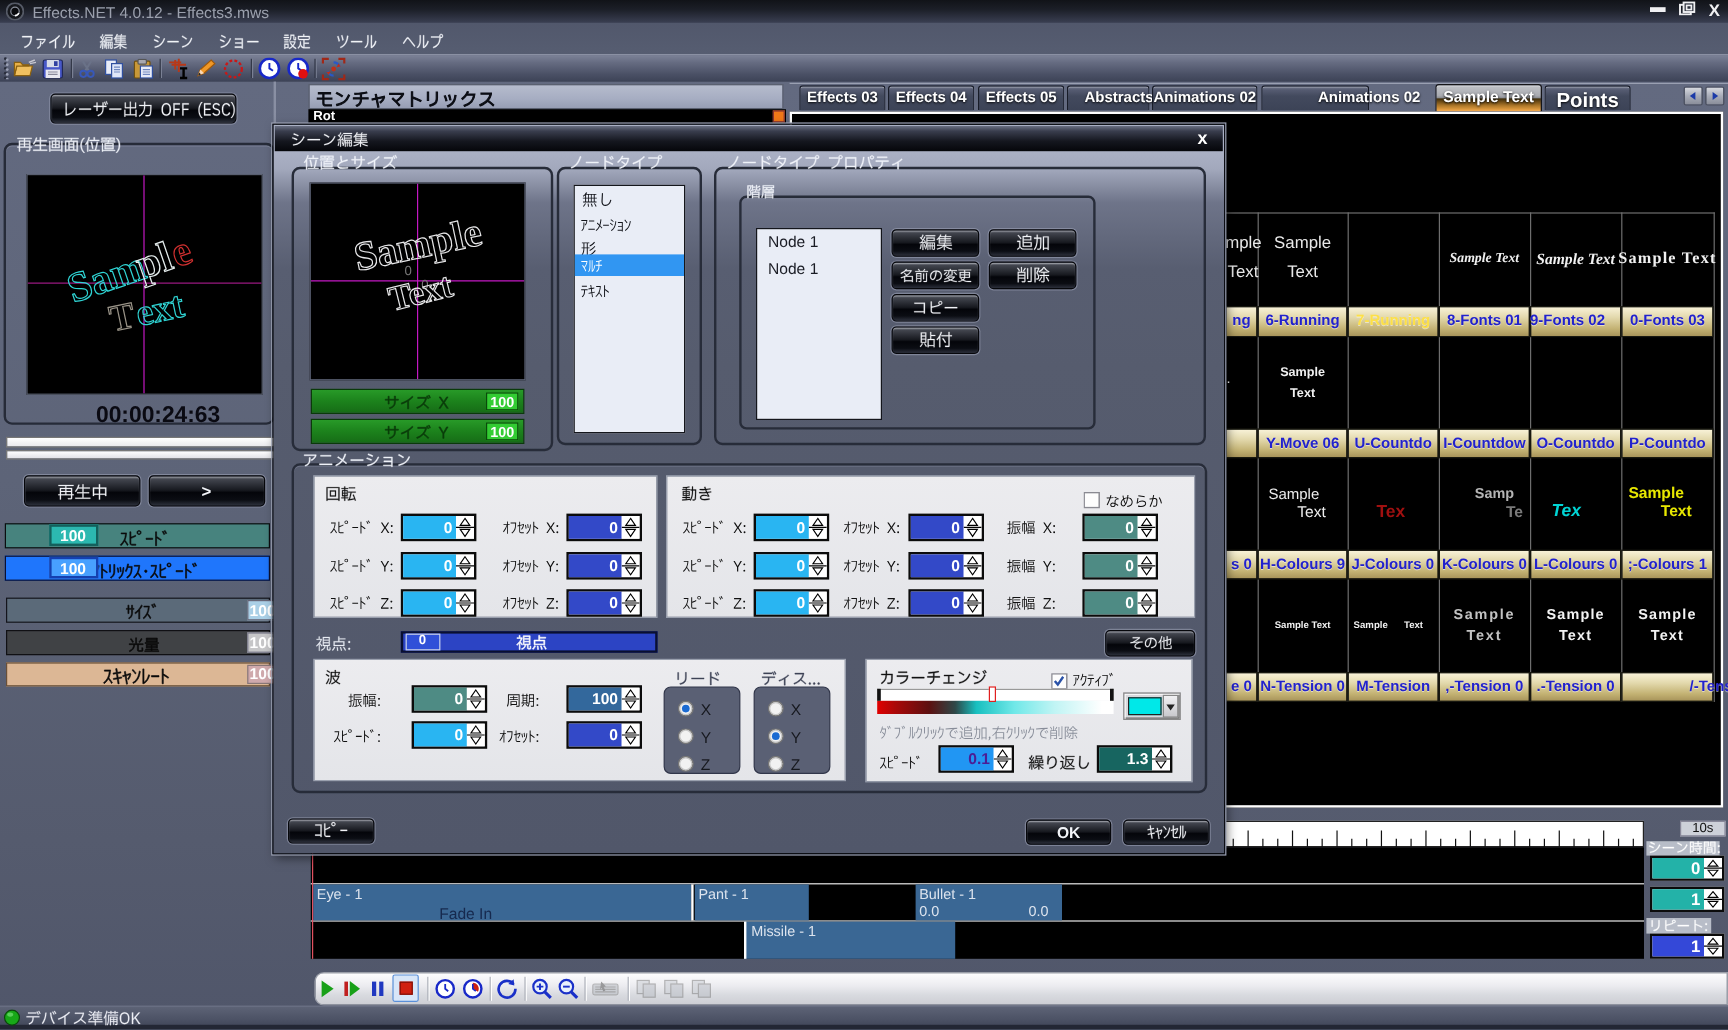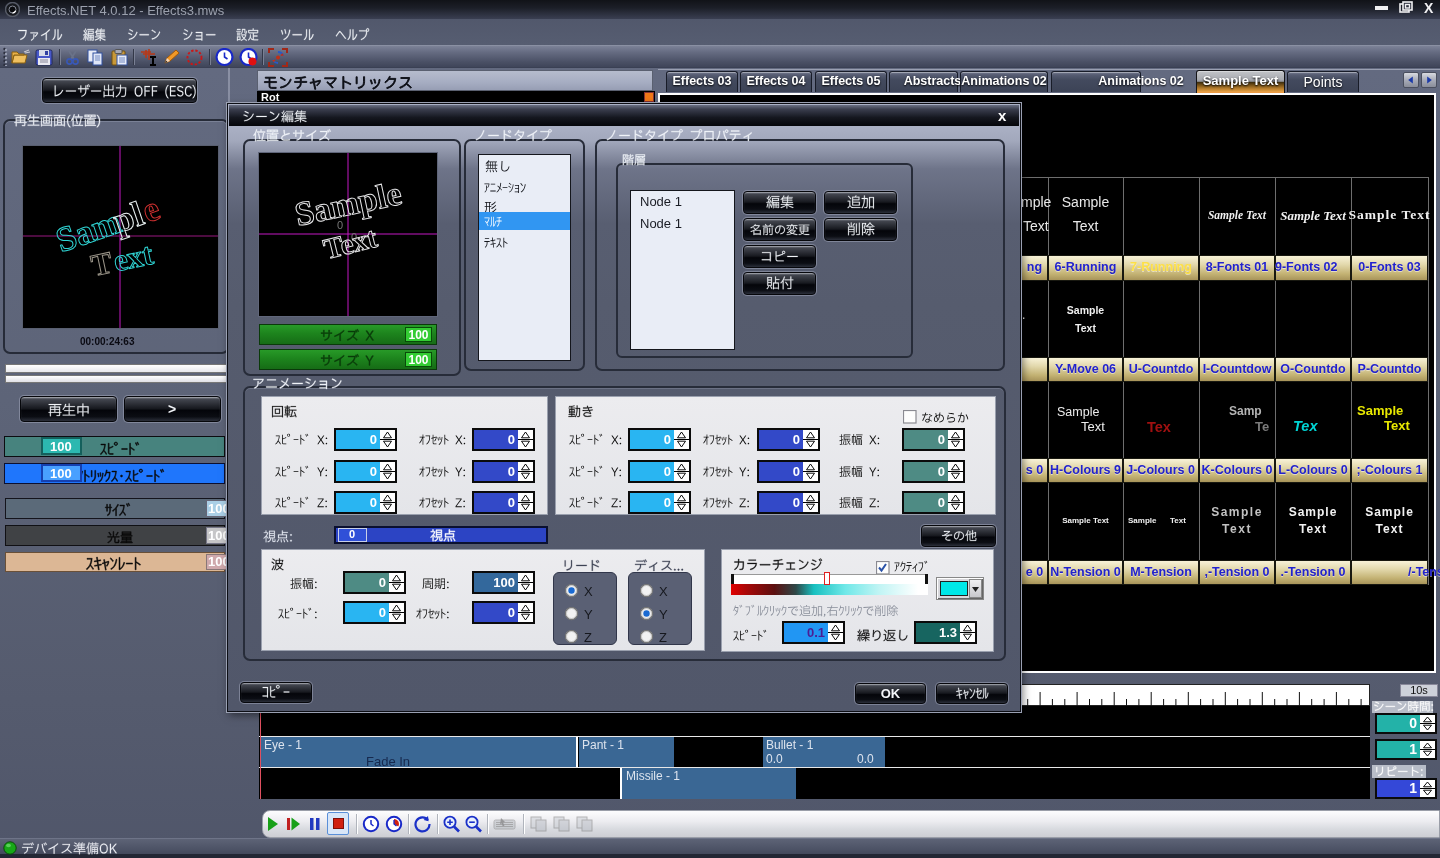--- a/index.html
+++ b/index.html
@@ -126,21 +126,21 @@
     <g transform="rotate(-19 90 76)" font-family="Liberation Serif" font-weight="bold" text-anchor="middle">
       <text x="64" y="88" font-size="35" fill="none" stroke="#2fd4d4" stroke-width="1">Sam</text>
       <text x="106" y="88" font-size="35" fill="none" stroke="#e8f0f0" stroke-width="1">pl</text>
       <text x="130" y="88" font-size="35" fill="none" stroke="#d23030" stroke-width="1">e</text>
     </g>
     <g transform="rotate(-12 99 112)" font-family="Liberation Serif" font-weight="bold" text-anchor="middle">
       <text x="78" y="124" font-size="31" fill="none" stroke="#9a9488" stroke-width="1">T</text>
       <text x="110" y="124" font-size="31" fill="none" stroke="#2fd4d4" stroke-width="1">ext</text>
     </g>
   </svg>
-<div style="position:absolute;left:80px;top:336px;white-space:nowrap;color:#0a0a12;font-size:10px;font-weight:bold">00:00:24:63</div>
+<div style="position:absolute;left:80px;top:336px;white-space:nowrap;color:#0a0a12;font-size:19px;font-weight:bold">00:00:24:63</div>
 <div style="position:absolute;left:5px;top:364px;width:225px;height:9px;background:linear-gradient(180deg,#fff 0,#e8e8ec 100%);border:1px solid #777"></div>
 <div style="position:absolute;left:5px;top:375px;width:225px;height:8px;background:linear-gradient(180deg,#fff 0,#e0e0e6 100%);border:1px solid #777"></div>
 <div style="position:absolute;left:20px;top:396px;width:97px;height:26px;background:linear-gradient(180deg,#81858f 0%,#42454e 10%,#17191f 48%,#04050a 56%,#0b0d13 82%,#2b2f3a 100%);border:1px solid #06070b;border-radius:4px;box-shadow:0 0 0 1px rgba(160,166,186,.55),inset 0 1px 1px rgba(255,255,255,.28);"></div>
 <svg style="position:absolute;left:48px;top:401px;overflow:visible" width="44" height="20">
     <path transform="translate(0,14.3)" d="M13.4 -3.4V-2.6H12.1V-0.3Q12.1 0.2 11.8 0.5Q11.6 0.7 11 0.7H8.7L8.5 -0.1H11.2V-2.6H2.8V1H1.9V-2.6H0.6V-3.4H1.9V-8.7H6.4V-10.3H0.7V-11.2H13.3V-10.3H7.3V-8.7H12.1V-3.4ZM6.4 -6.1V-7.9H2.8V-6.1ZM11.2 -6.1V-7.9H7.3V-6.1ZM6.4 -5.3H2.8V-3.4H6.4ZM7.3 -5.3V-3.4H11.2V-5.3Z M21.6 -0.6H27.3V0.3H14.7V-0.6H20.7V-4.2H16.2V-5H20.7V-8.2H17.1Q16.3 -6.6 15.2 -5.3L14.5 -5.9Q16.5 -8.1 17.3 -11.4L18.2 -11.3Q17.9 -10 17.5 -9H20.7V-11.7H21.6V-9H26.9V-8.2H21.6V-5H26.3V-4.2H21.6Z M35.4 -11.7V-9H40.6V-1.9H39.6V-3.1H35.4V1H34.4V-3.1H30.4V-1.9H29.4V-9H34.4V-11.7ZM30.4 -8.1V-3.9H34.4V-8.1ZM35.4 -3.9H39.6V-8.1H35.4Z" fill="#f2f4f8" stroke="#f2f4f8" stroke-width="0.2"></path>
   </svg>
 <div style="position:absolute;left:124px;top:396px;width:97px;height:26px;background:linear-gradient(180deg,#81858f 0%,#42454e 10%,#17191f 48%,#04050a 56%,#0b0d13 82%,#2b2f3a 100%);border:1px solid #06070b;border-radius:4px;box-shadow:0 0 0 1px rgba(160,166,186,.55),inset 0 1px 1px rgba(255,255,255,.28);"></div>
 <div style="position:absolute;left:168px;top:401px;white-space:nowrap;color:#f2f4f8;font-size:14px;font-weight:bold">&gt;</div>
 <div style="position:absolute;left:4px;top:436px;width:221px;height:21px;background:#47837e;border:1px solid #0c0c10"></div>
 <div style="position:absolute;left:41px;top:437px;width:41px;height:18px;background:#2cb8b0;border:2px solid #14605c"></div>
@@ -189,21 +189,21 @@
 <div style="position:absolute;left:815px;top:74px;white-space:nowrap;width:72px;text-align:center;color:#fff;font-size:12.5px;font-weight:bold;text-shadow:0 1px 2px #000">Effects 05</div>
 <div style="position:absolute;left:889px;top:71px;width:69px;height:21px;background:linear-gradient(180deg,#787e92 0,#565c72 14%,#434a5e 40%,#3c4356 100%);border:1px solid #181c28;border-bottom:none;border-radius:3px 3px 0 0;box-shadow:inset 0 1px 0 rgba(255,255,255,.35)"></div>
 <div style="position:absolute;left:889px;top:74px;white-space:nowrap;width:87px;text-align:center;color:#fff;font-size:12.5px;font-weight:bold;text-shadow:0 1px 2px #000">Abstracts</div>
 <div style="position:absolute;left:960px;top:71px;width:88px;height:21px;background:linear-gradient(180deg,#787e92 0,#565c72 14%,#434a5e 40%,#3c4356 100%);border:1px solid #181c28;border-bottom:none;border-radius:3px 3px 0 0;box-shadow:inset 0 1px 0 rgba(255,255,255,.35)"></div>
 <div style="position:absolute;left:960px;top:74px;white-space:nowrap;width:88px;text-align:center;color:#fff;font-size:12.5px;font-weight:bold;text-shadow:0 1px 2px #000">Animations 02</div>
 <div style="position:absolute;left:1051px;top:71px;width:90px;height:21px;background:linear-gradient(180deg,#787e92 0,#565c72 14%,#434a5e 40%,#3c4356 100%);border:1px solid #181c28;border-bottom:none;border-radius:3px 3px 0 0;box-shadow:inset 0 1px 0 rgba(255,255,255,.35)"></div>
 <div style="position:absolute;left:1096px;top:74px;white-space:nowrap;width:90px;text-align:center;color:#fff;font-size:12.5px;font-weight:bold;text-shadow:0 1px 2px #000">Animations 02</div>
 <div style="position:absolute;left:1196px;top:70px;width:89px;height:23px;background:linear-gradient(180deg,#c2c4c8 0,#a8aab0 40%,#8e9096 47%,#40300f 52%,#6e4c16 62%,#a87428 76%,#d8963c 90%,#f0a850 97%,#e87820 100%);border:1px solid #151518;border-bottom:none;border-radius:3px 3px 0 0;box-shadow:inset 0 1px 0 rgba(255,255,255,.35)"></div>
 <div style="position:absolute;left:1196px;top:73px;white-space:nowrap;width:89px;text-align:center;color:#fff;font-size:13px;font-weight:bold;text-shadow:0 1px 2px #000">Sample Text</div>
 <div style="position:absolute;left:1287px;top:71px;width:72px;height:21px;background:linear-gradient(180deg,#787e92 0,#565c72 14%,#434a5e 40%,#3c4356 100%);border:1px solid #181c28;border-bottom:none;border-radius:3px 3px 0 0;box-shadow:inset 0 1px 0 rgba(255,255,255,.35)"></div>
-<div style="position:absolute;left:1287px;top:74px;white-space:nowrap;width:72px;text-align:center;color:#fff;font-size:14px;font-weight:normal;text-shadow:0 1px 2px #000">Points</div>
+<div style="position:absolute;left:1287px;top:74px;white-space:nowrap;width:72px;text-align:center;color:#fff;font-size:17px;font-weight:bold;text-shadow:0 1px 2px #000">Points</div>
 <div style="position:absolute;left:1403px;top:72px;width:16px;height:16px;background:linear-gradient(180deg,#d8dae0 0,#a8acb8 50%,#8a8e9a 100%);border:1px solid #4a4f5e;border-radius:2px"></div>
 <svg style="position:absolute;left:1403px;top:72px" width="16" height="16">
     <path d="M9.8 4.6 L5.2 8 L9.8 11.4 Z" fill="#1b3aa8" stroke="none"></path>
   </svg>
 <div style="position:absolute;left:1421px;top:72px;width:16px;height:16px;background:linear-gradient(180deg,#d8dae0 0,#a8acb8 50%,#8a8e9a 100%);border:1px solid #4a4f5e;border-radius:2px"></div>
 <svg style="position:absolute;left:1421px;top:72px" width="16" height="16">
     <path d="M6.2 4.6 L10.8 8 L6.2 11.4 Z" fill="#1b3aa8" stroke="none"></path>
   </svg>
 <div style="position:absolute;left:658px;top:93px;width:778px;height:580px;background:#000;border:2px solid #fff"></div>
 <div style="position:absolute;left:1048px;top:177px;width:1px;height:408px;background:#6e6e6e"></div>

